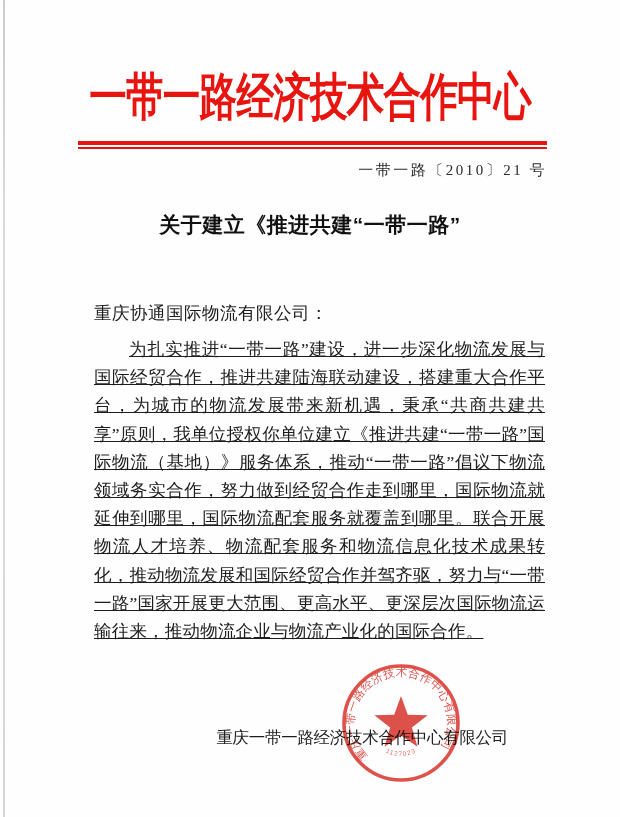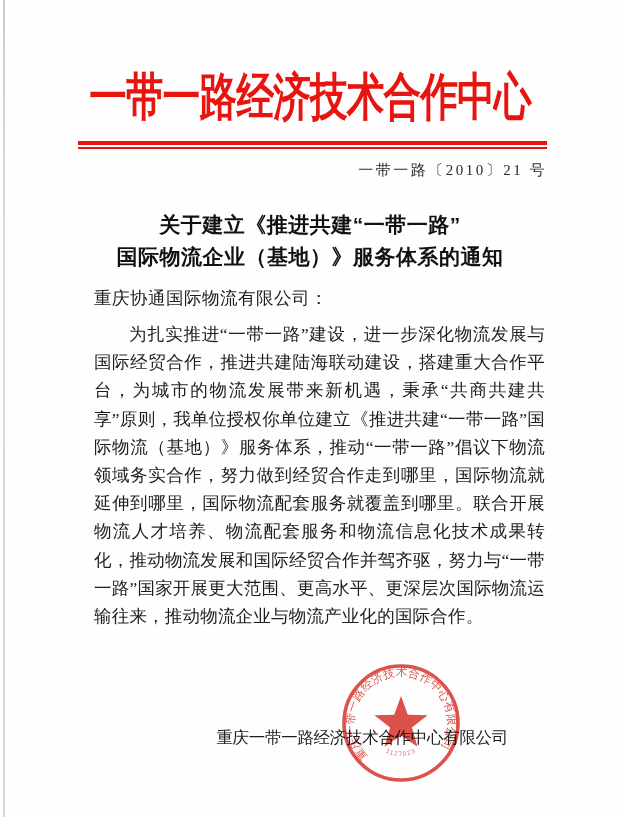--- a/index.html
+++ b/index.html
@@ -50,34 +50,35 @@
     position:absolute;top:209px;left:0;right:0;
     margin:0;text-align:center;
     font-family:"Liberation Sans","DejaVu Sans",sans-serif;
     font-weight:bold;
     font-size:21px;line-height:32px;
     color:#111;
     letter-spacing:.5px;
   }
   
   .main-text{
-    position:absolute;top:284px;left:94px;width:451px;
+    position:absolute;top:299px;left:94px;width:451px;
   }
   .addressee{
     margin:0 0 8px 0;
     font-size:17.5px;line-height:28px;
     letter-spacing:.5px;
     white-space:nowrap;
   }
   .body-paragraph{
     margin:0;
     font-size:17.5px;line-height:28.2px;
     text-align:justify;
     text-indent:2em;
     letter-spacing:.2px;
+    text-decoration:underline;
   }
   
   .signature-company{
     position:absolute;top:727px;right:112px;
     font-size:16.5px;letter-spacing:-.3px;
     white-space:nowrap;
   }
   .signature-date{
     position:absolute;top:757px;left:314px;
     font-size:16px;letter-spacing:-.5px;
@@ -100,21 +101,20 @@
   <div class="scan-edge"></div>
 
   <h1 class="org-name">一带一路经济技术合作中心</h1>
 
   <div class="red-rule"></div>
 
   <div class="doc-number">一带一路〔2010〕21 号</div>
 
   <h2 class="notice-title">
     <span>关于建立《推进共建“一带一路”</span><br>
-    <span>国际物流企业（基地）》服务体系的通知</span>
   </h2>
 
   <div class="main-text">
     <p class="addressee">重庆协通国际物流有限公司：</p>
     <p class="body-paragraph">为扎实推进“一带一路”建设，进一步深化物流发展与国际经贸合作，推进共建陆海联动建设，搭建重大合作平台，为城市的物流发展带来新机遇，秉承“共商共建共享”原则，我单位授权你单位建立《推进共建“一带一路”国际物流（基地）》服务体系，推动“一带一路”倡议下物流领域务实合作，努力做到经贸合作走到哪里，国际物流就延伸到哪里，国际物流配套服务就覆盖到哪里。联合开展物流人才培养、物流配套服务和物流信息化技术成果转化，推动物流发展和国际经贸合作并驾齐驱，努力与“一带一路”国家开展更大范围、更高水平、更深层次国际物流运输往来，推动物流企业与物流产业化的国际合作。</p>
   </div>
 
   <div class="signature-company">重庆一带一路经济技术合作中心有限公司</div>
 
 

